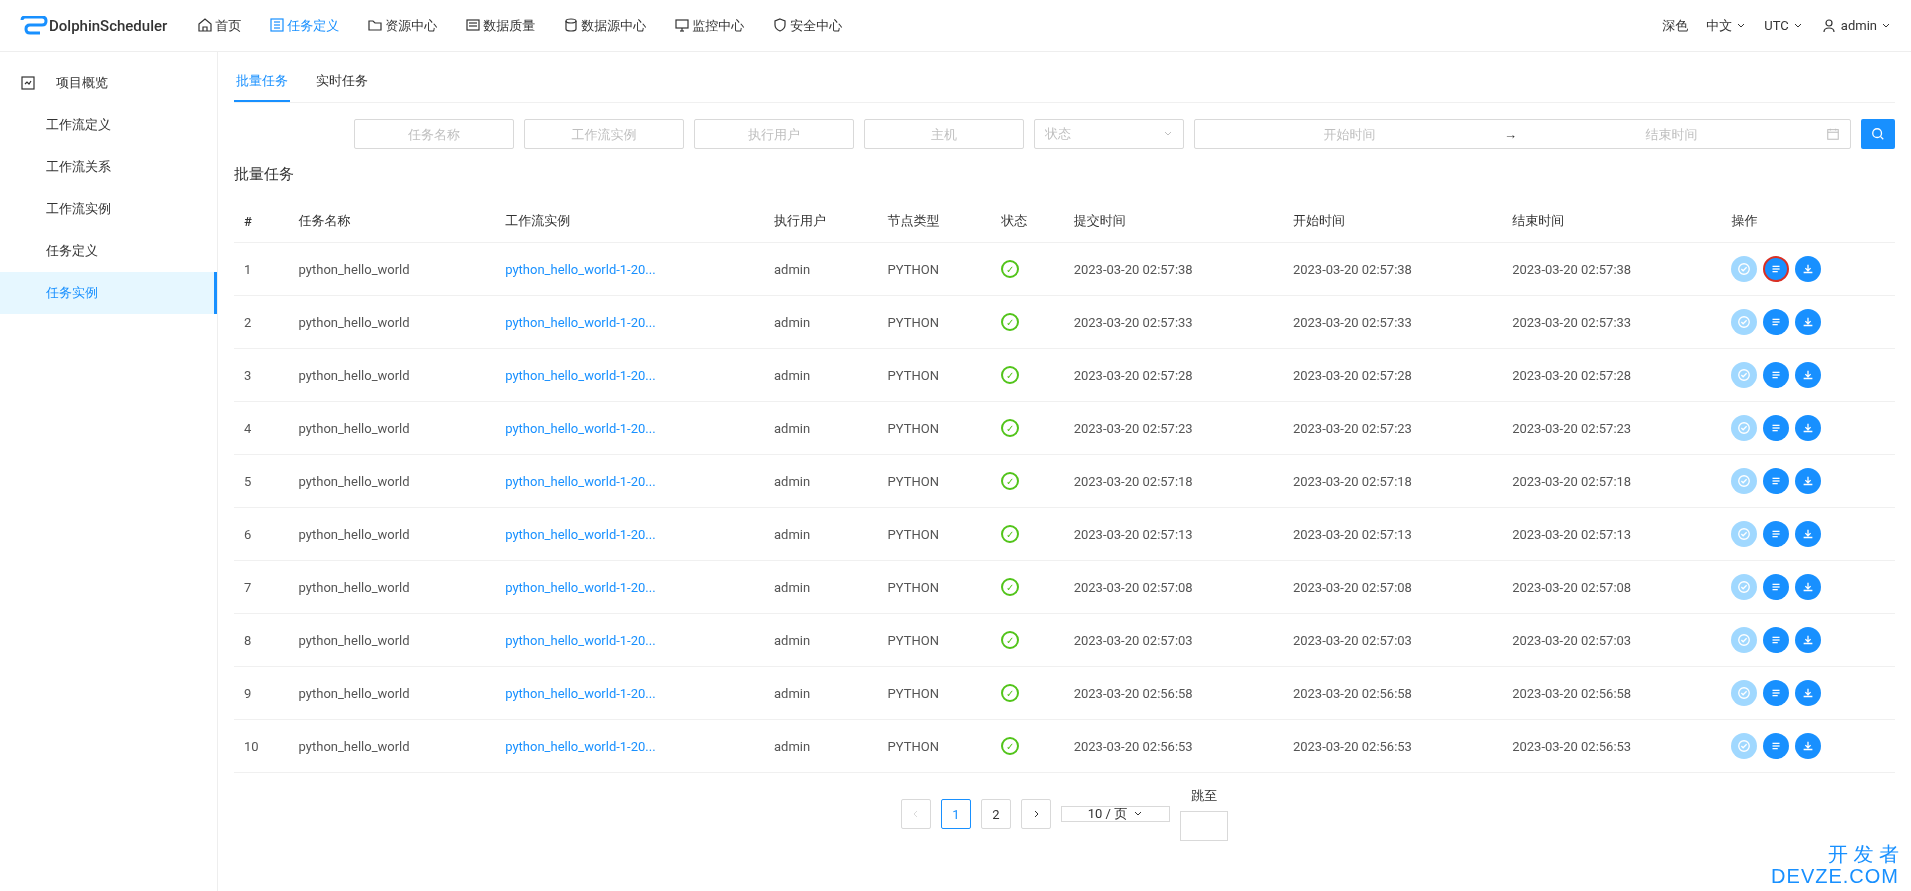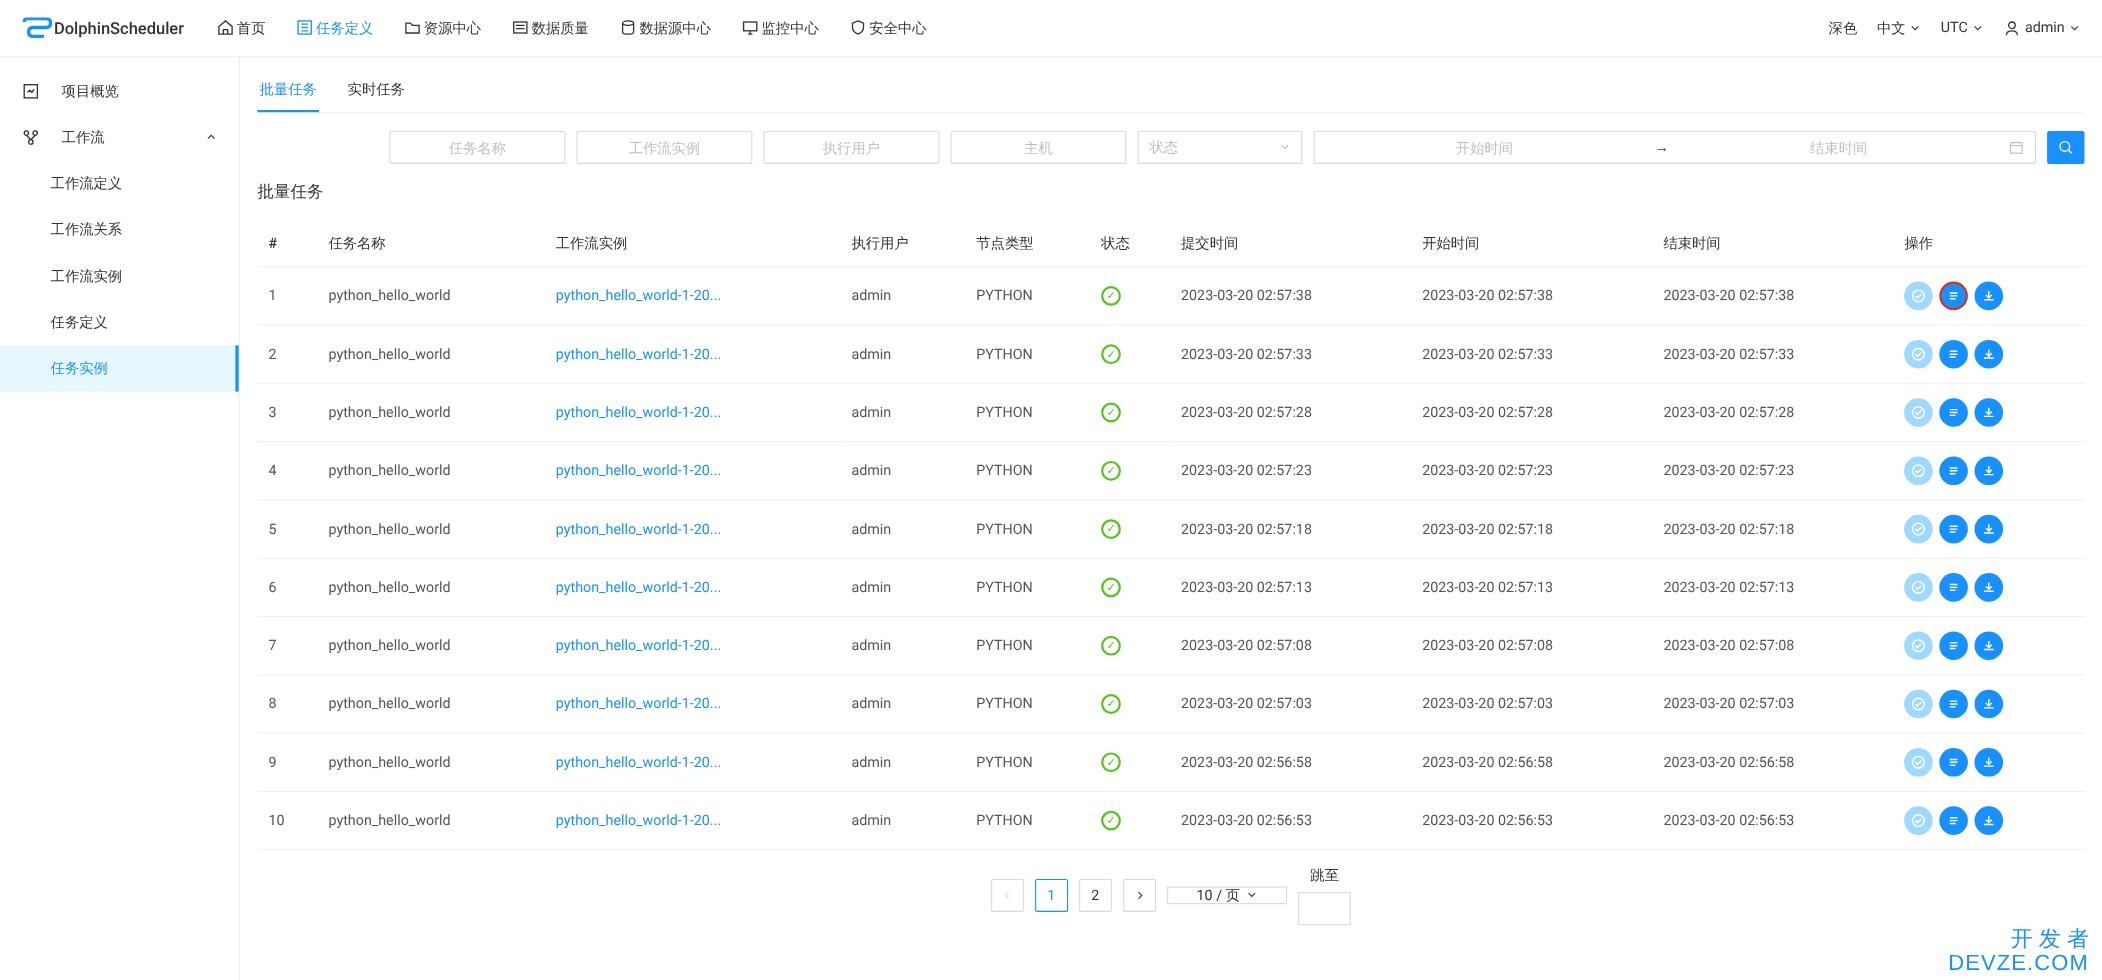--- a/index.html
+++ b/index.html
@@ -151,32 +151,20 @@
 
 <div class="main">
   <div class="sidebar">
     <div class="sidebar-item">
       <svg class="nav-icon" viewBox="0 0 16 16" fill="none" stroke="currentColor" stroke-width="1.2">
           <rect x="2" y="2" width="12" height="12"></rect>
           <path d="M5 9 L7 7 L9 9 L11 6"></path>
         </svg>
       <span>项目概览</span>
     </div>
-    <div class="sidebar-item">
-      <svg class="nav-icon" viewBox="0 0 16 16" fill="none" stroke="currentColor" stroke-width="1.2">
-          <circle cx="4" cy="4" r="2"></circle>
-          <circle cx="12" cy="4" r="2"></circle>
-          <circle cx="8" cy="12" r="2"></circle>
-          <path d="M4 6 L8 10 M12 6 L8 10"></path>
-        </svg>
-      <span>工作流</span>
-      <svg class="chevron-down sidebar-chevron" viewBox="0 0 10 10">
-          <path d="M2 6 L5 3 L8 6" fill="none" stroke="currentColor"></path>
-        </svg>
-    </div>
     <div class="sidebar-item sidebar-sub">
         <span>工作流定义</span>
       </div>
     <div class="sidebar-item sidebar-sub">
         <span>工作流关系</span>
       </div>
     <div class="sidebar-item sidebar-sub">
         <span>工作流实例</span>
       </div>
     <div class="sidebar-item sidebar-sub">

